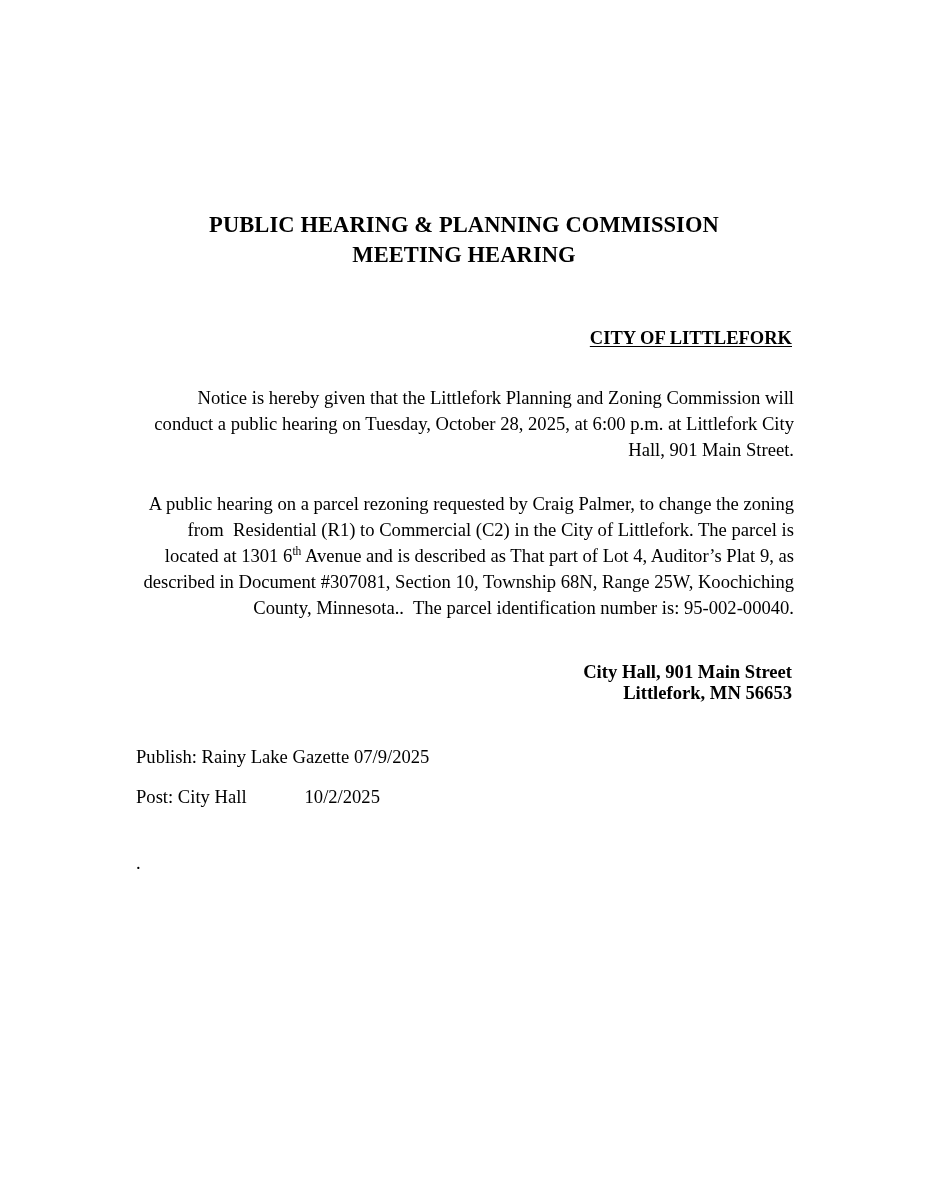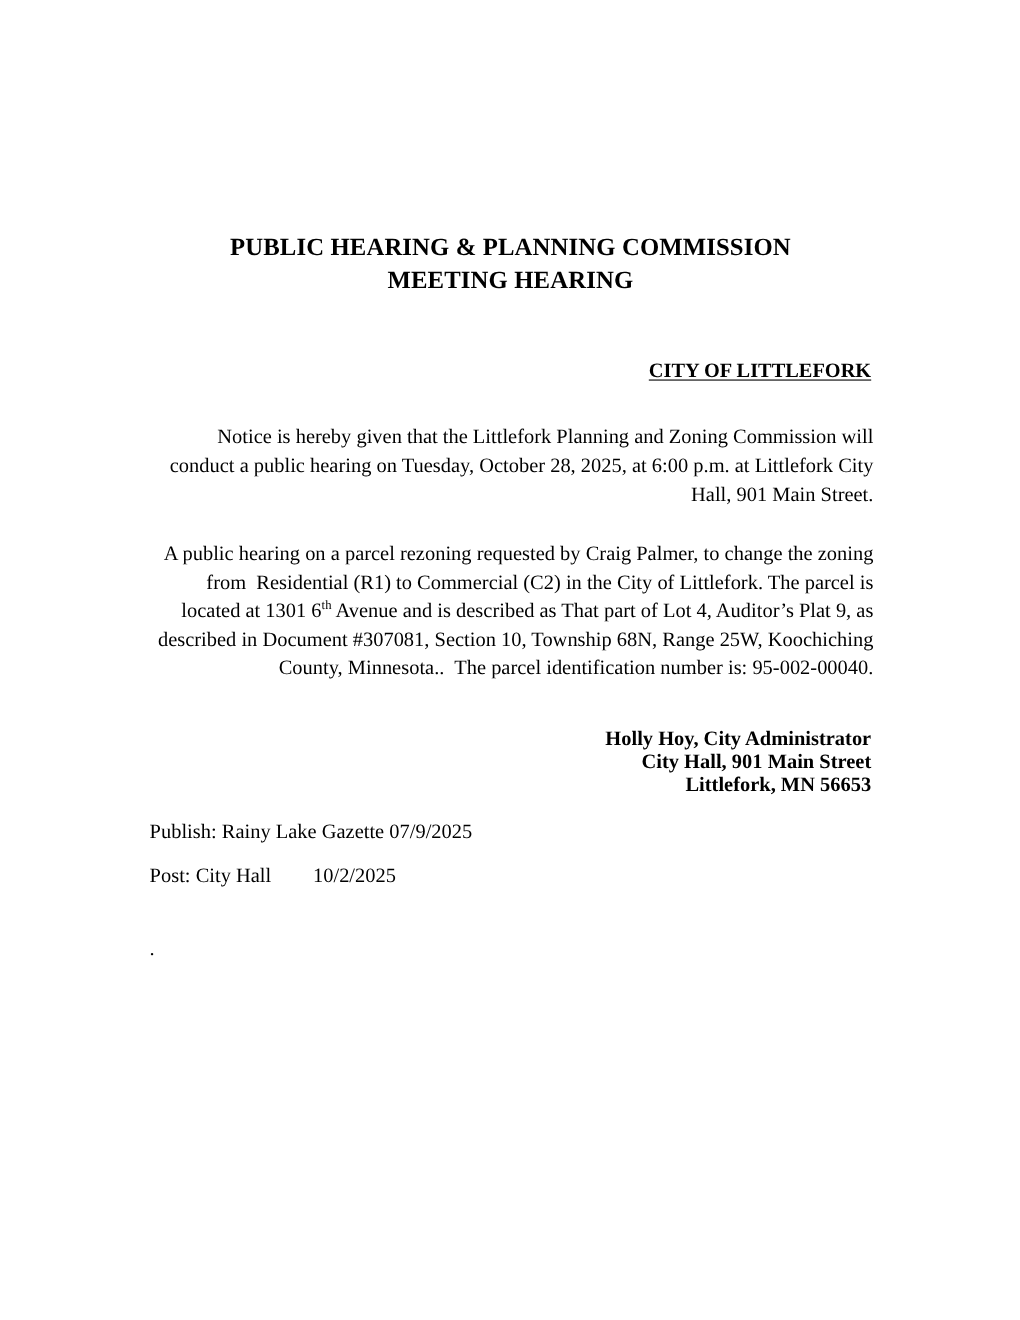--- a/index.html
+++ b/index.html
@@ -113,21 +113,21 @@
     top: 770px;
     font-size: 18.6px;
     line-height: 21.5px;
   }
   .post-block .post-row {
     display: block;
     white-space: pre;
   }
   .post-block .post-row .post-date {
     display: inline-block;
-    margin-left: 38px;
+    margin-left: 58px;
   }
   .post-block .post-row.indented {
     padding-left: 37px;
   }
 
   .trailing-dot {
     position: absolute;
     left: 0;
     top: 836px;
     font-size: 18.6px;
@@ -147,21 +147,20 @@
 
     <div class="city-heading">
       <span class="underlined">CITY OF LITTLEFORK</span>
     </div>
 
     <p class="body-par par-1">Notice is hereby given that the Littlefork Planning and Zoning Commission will conduct a public hearing on Tuesday, October 28, 2025, at 6:00 p.m. at Littlefork City Hall, 901 Main Street.</p>
 
     <p class="body-par par-2"><span>A public hearing on a parcel rezoning requested by Craig Palmer, to change the zoning from  Residential (R1) to Commercial (C2) in the City of Littlefork. The parcel is located at 1301 6</span><sup class="ordinal">th</sup><span> Avenue and is described as That part of Lot 4, Auditor’s Plat 9, as described in Document #307081, Section 10, Township 68N, Range 25W, Koochiching County, Minnesota..  The parcel identification number is: 95-002-00040.</span></p>
 
     <div class="signature">
-      <span class="sig-line">Holly Hoy, City Administrator</span>
       <span class="sig-line">City Hall, 901 Main Street</span>
       <span class="sig-line">Littlefork, MN 56653</span>
     </div>
 
     <div class="publish-line">Publish: Rainy Lake Gazette 07/9/2025</div>
 
     <div class="post-block">
       <span class="post-row"><span>Post: City Hall</span><span class="post-date">10/2/2025</span></span>
     </div>
 

